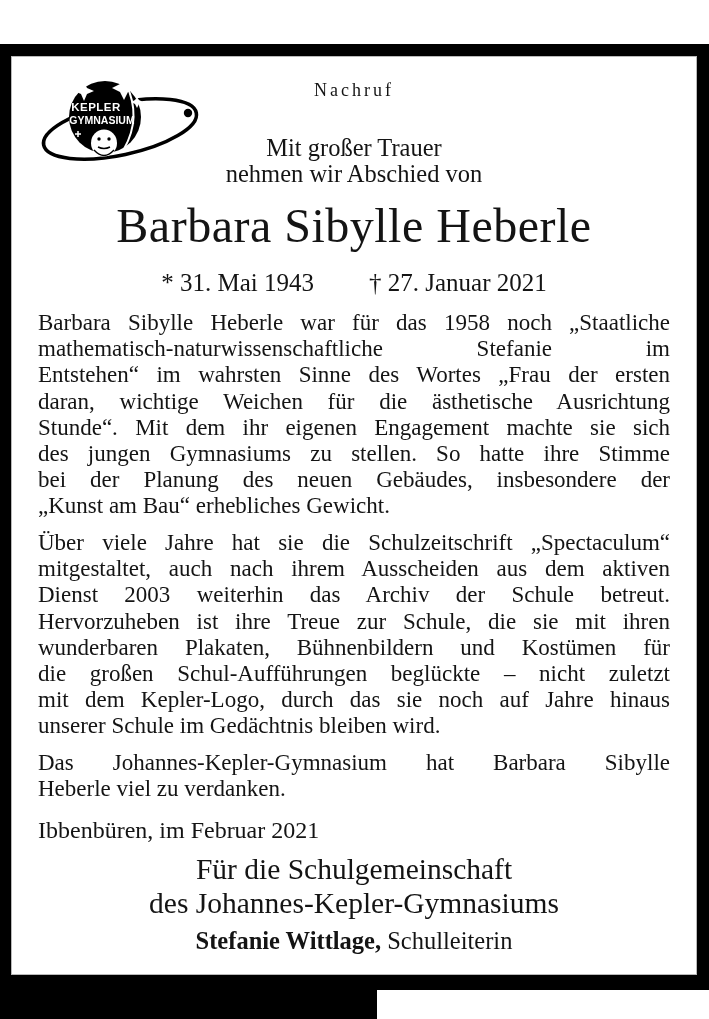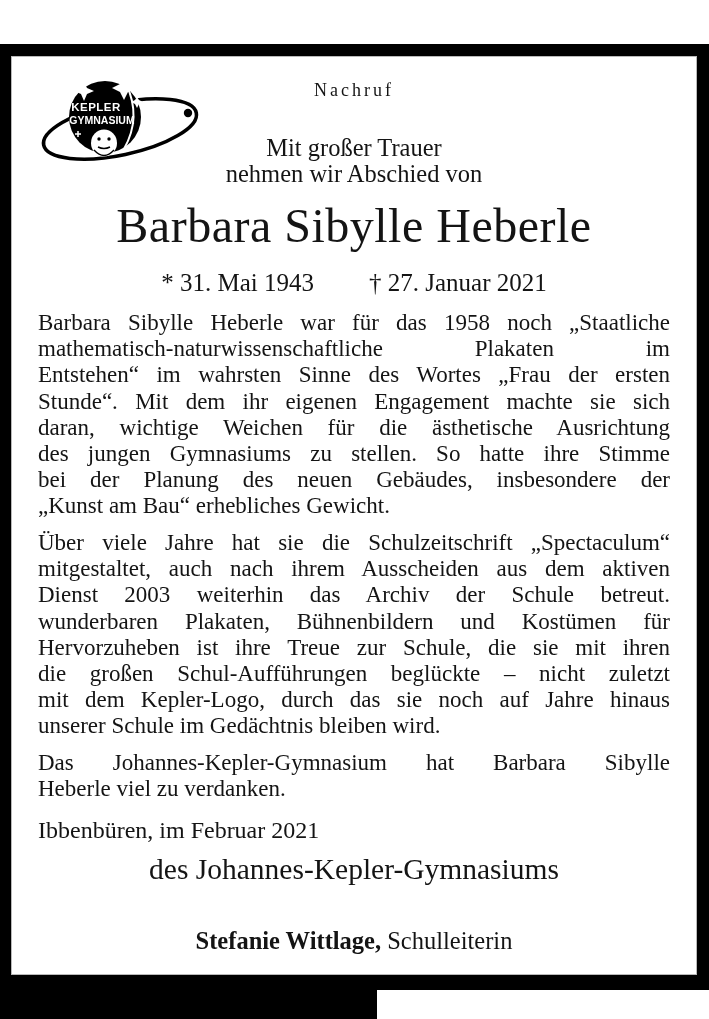--- a/index.html
+++ b/index.html
@@ -101,46 +101,47 @@
 
     <div class="name">Barbara Sibylle Heberle</div>
 
     <div class="dates">
       <span>* 31. Mai 1943</span>
       <span>† 27. Januar 2021</span>
     </div>
 
     <div class="para p1">
         <div class="jline">Barbara Sibylle Heberle war für das 1958 noch „Staatliche</div>
-        <div class="jline">mathematisch-naturwissenschaftliche Plakaten im</div>
+        <div class="jline">mathematisch-naturwissenschaftliche Stefanie im</div>
         <div class="jline">Entstehen“ im wahrsten Sinne des Wortes „Frau der ersten</div>
+        <div class="jline">daran, wichtige Weichen für die ästhetische Ausrichtung</div>
         <div class="jline">Stunde“. Mit dem ihr eigenen Engagement machte sie sich</div>
-        <div class="jline">daran, wichtige Weichen für die ästhetische Ausrichtung</div>
         <div class="jline">des jungen Gymnasiums zu stellen. So hatte ihre Stimme</div>
         <div class="jline">bei der Planung des neuen Gebäudes, insbesondere der</div>
         <div class="jline jline-last">„Kunst am Bau“ erhebliches Gewicht.</div>
       </div>
     <div class="para p2">
         <div class="jline">Über viele Jahre hat sie die Schulzeitschrift „Spectaculum“</div>
         <div class="jline">mitgestaltet, auch nach ihrem Ausscheiden aus dem aktiven</div>
         <div class="jline">Dienst 2003 weiterhin das Archiv der Schule betreut.</div>
+        <div class="jline">Hervorzuheben ist ihre Treue zur Schule, die sie mit ihren</div>
         <div class="jline">wunderbaren Plakaten, Bühnenbildern und Kostümen für</div>
-        <div class="jline">Hervorzuheben ist ihre Treue zur Schule, die sie mit ihren</div>
         <div class="jline">die großen Schul-Aufführungen beglückte – nicht zuletzt</div>
         <div class="jline">mit dem Kepler-Logo, durch das sie noch auf Jahre hinaus</div>
         <div class="jline jline-last">unserer Schule im Gedächtnis bleiben wird.</div>
       </div>
     <div class="para p3">
         <div class="jline">Das Johannes-Kepler-Gymnasium hat Barbara Sibylle</div>
         <div class="jline jline-last">Heberle viel zu verdanken.</div>
       </div>
 
     <div class="dateline">Ibbenbüren, im Februar 2021</div>
 
     <div class="closing">
+      <div>Für die Schulgemeinschaft</div>
       <div>des Johannes-Kepler-Gymnasiums</div>
     </div>
 
     <div class="signature">
       <span class="sig-name">Stefanie Wittlage,</span><span> Schulleiterin</span>
     </div>
 
   </div>
 
   <div class="blk f-top"></div>

